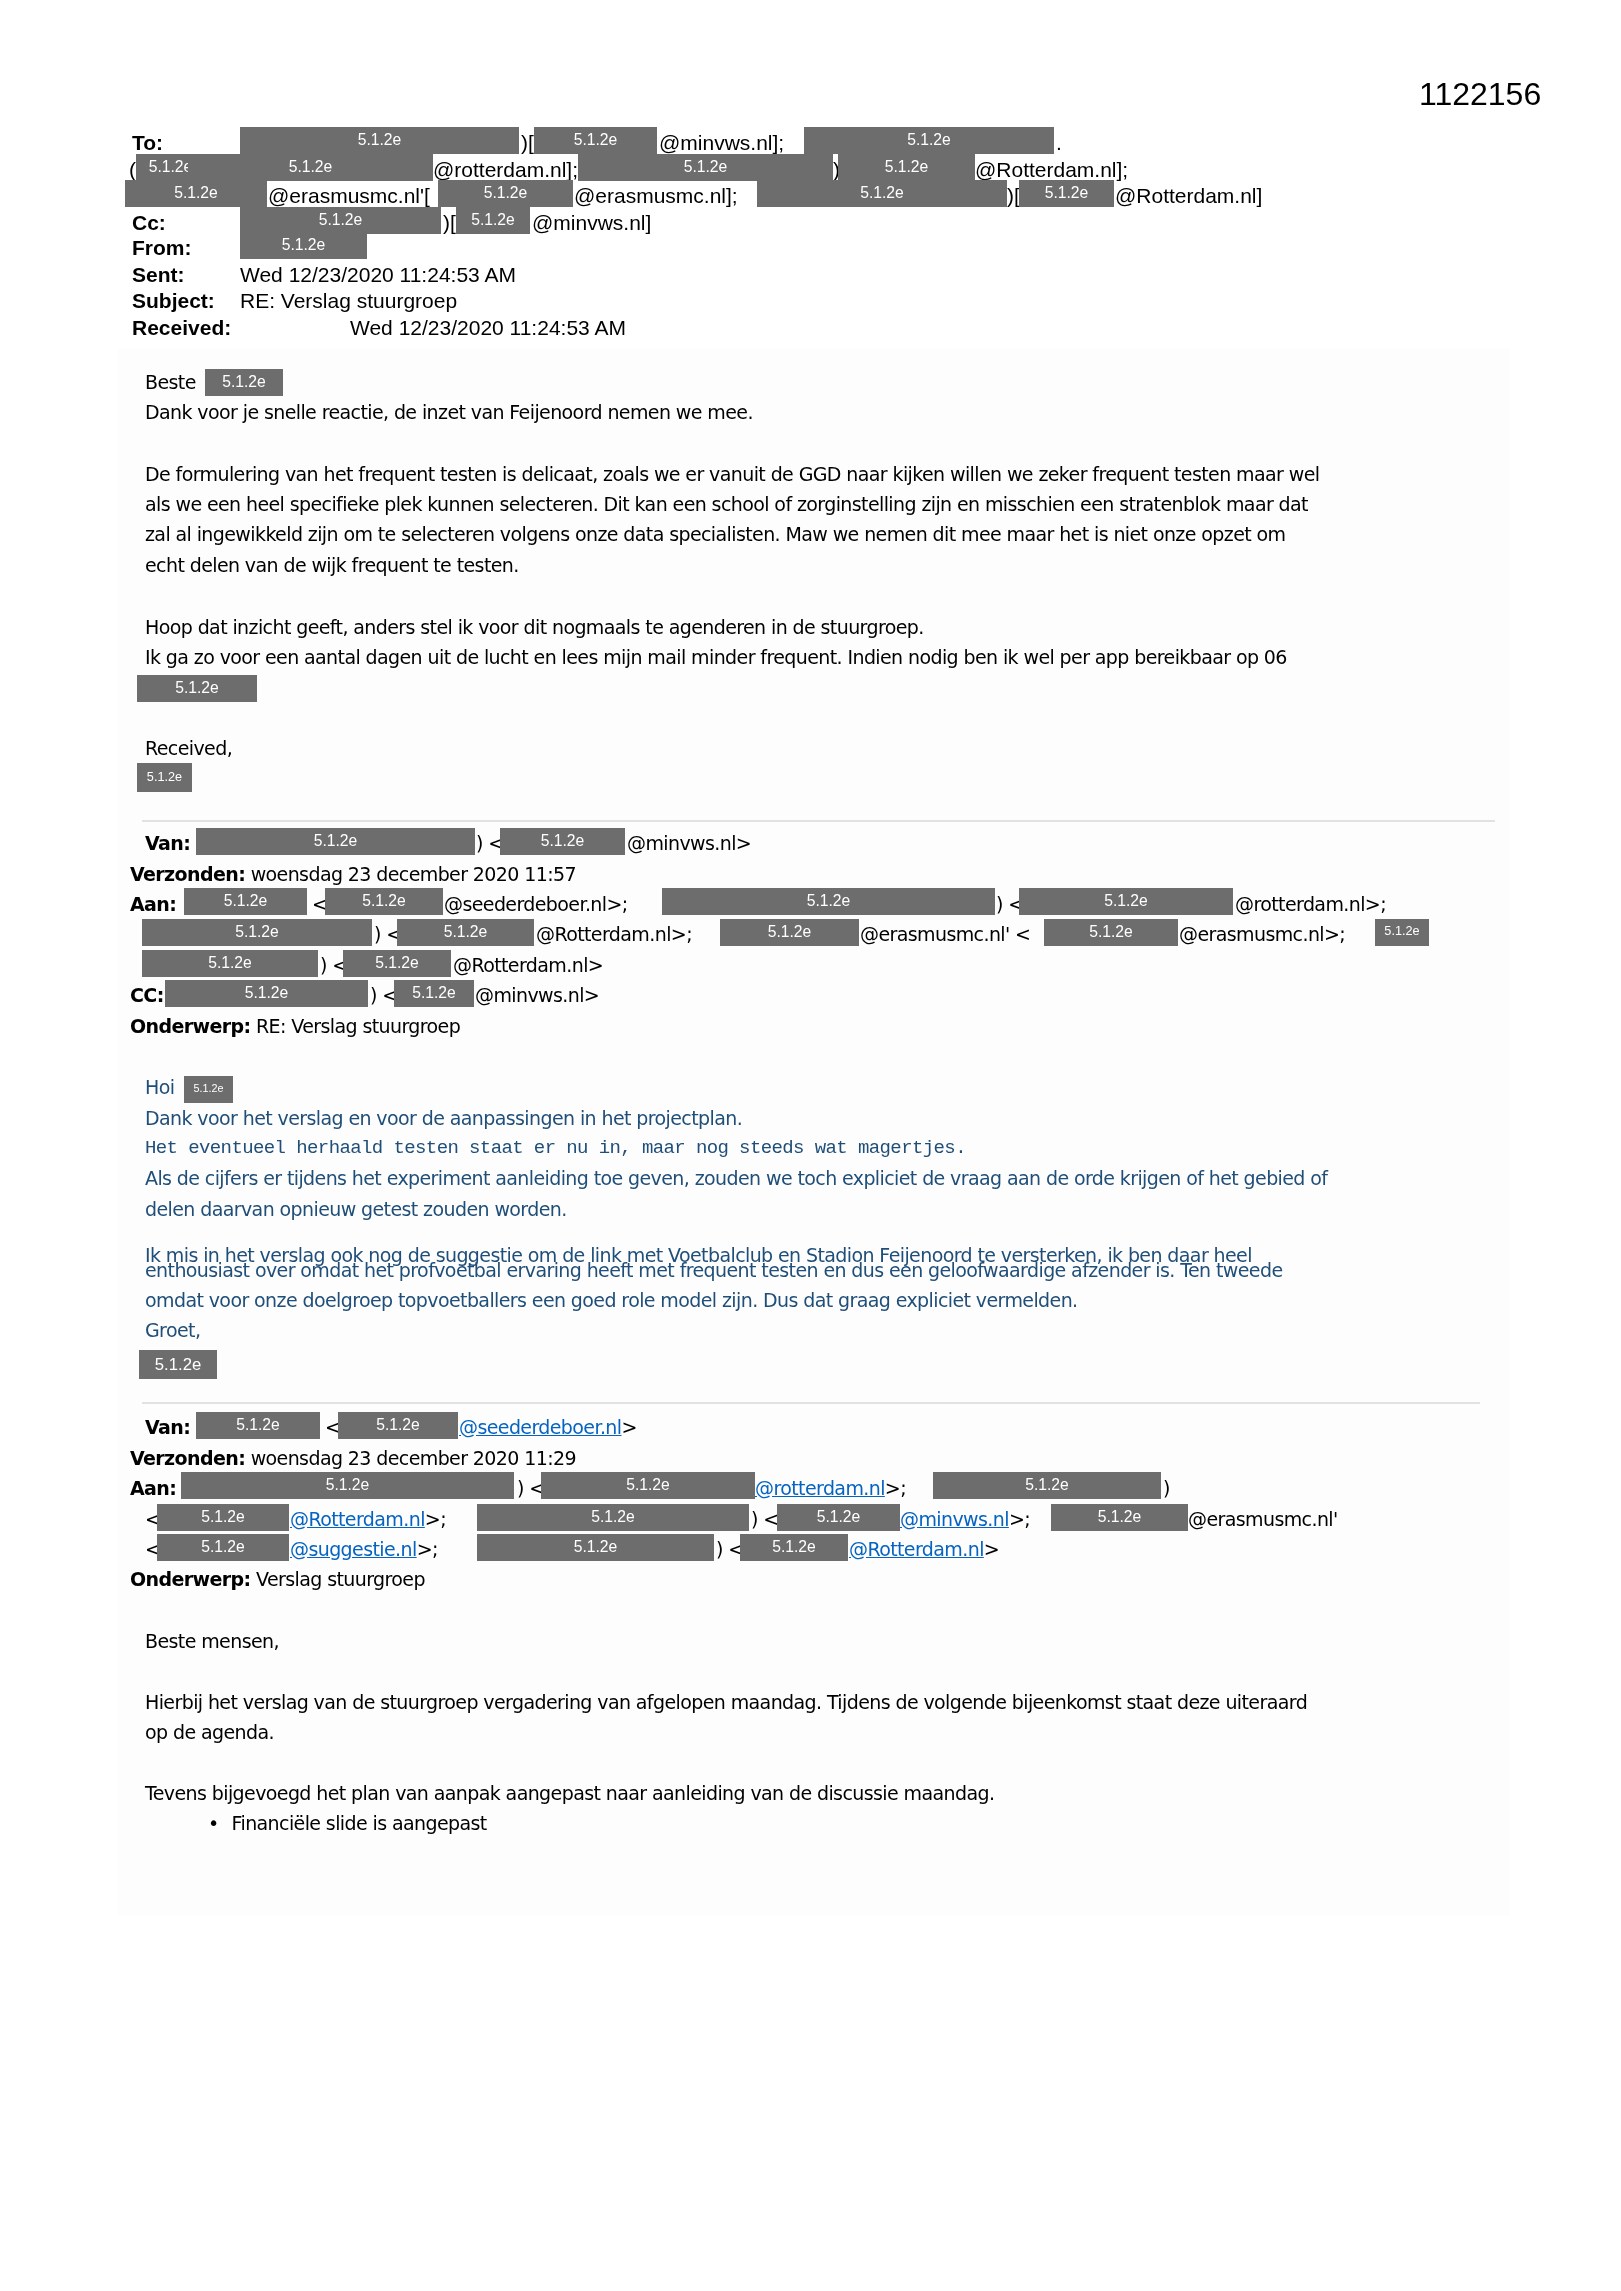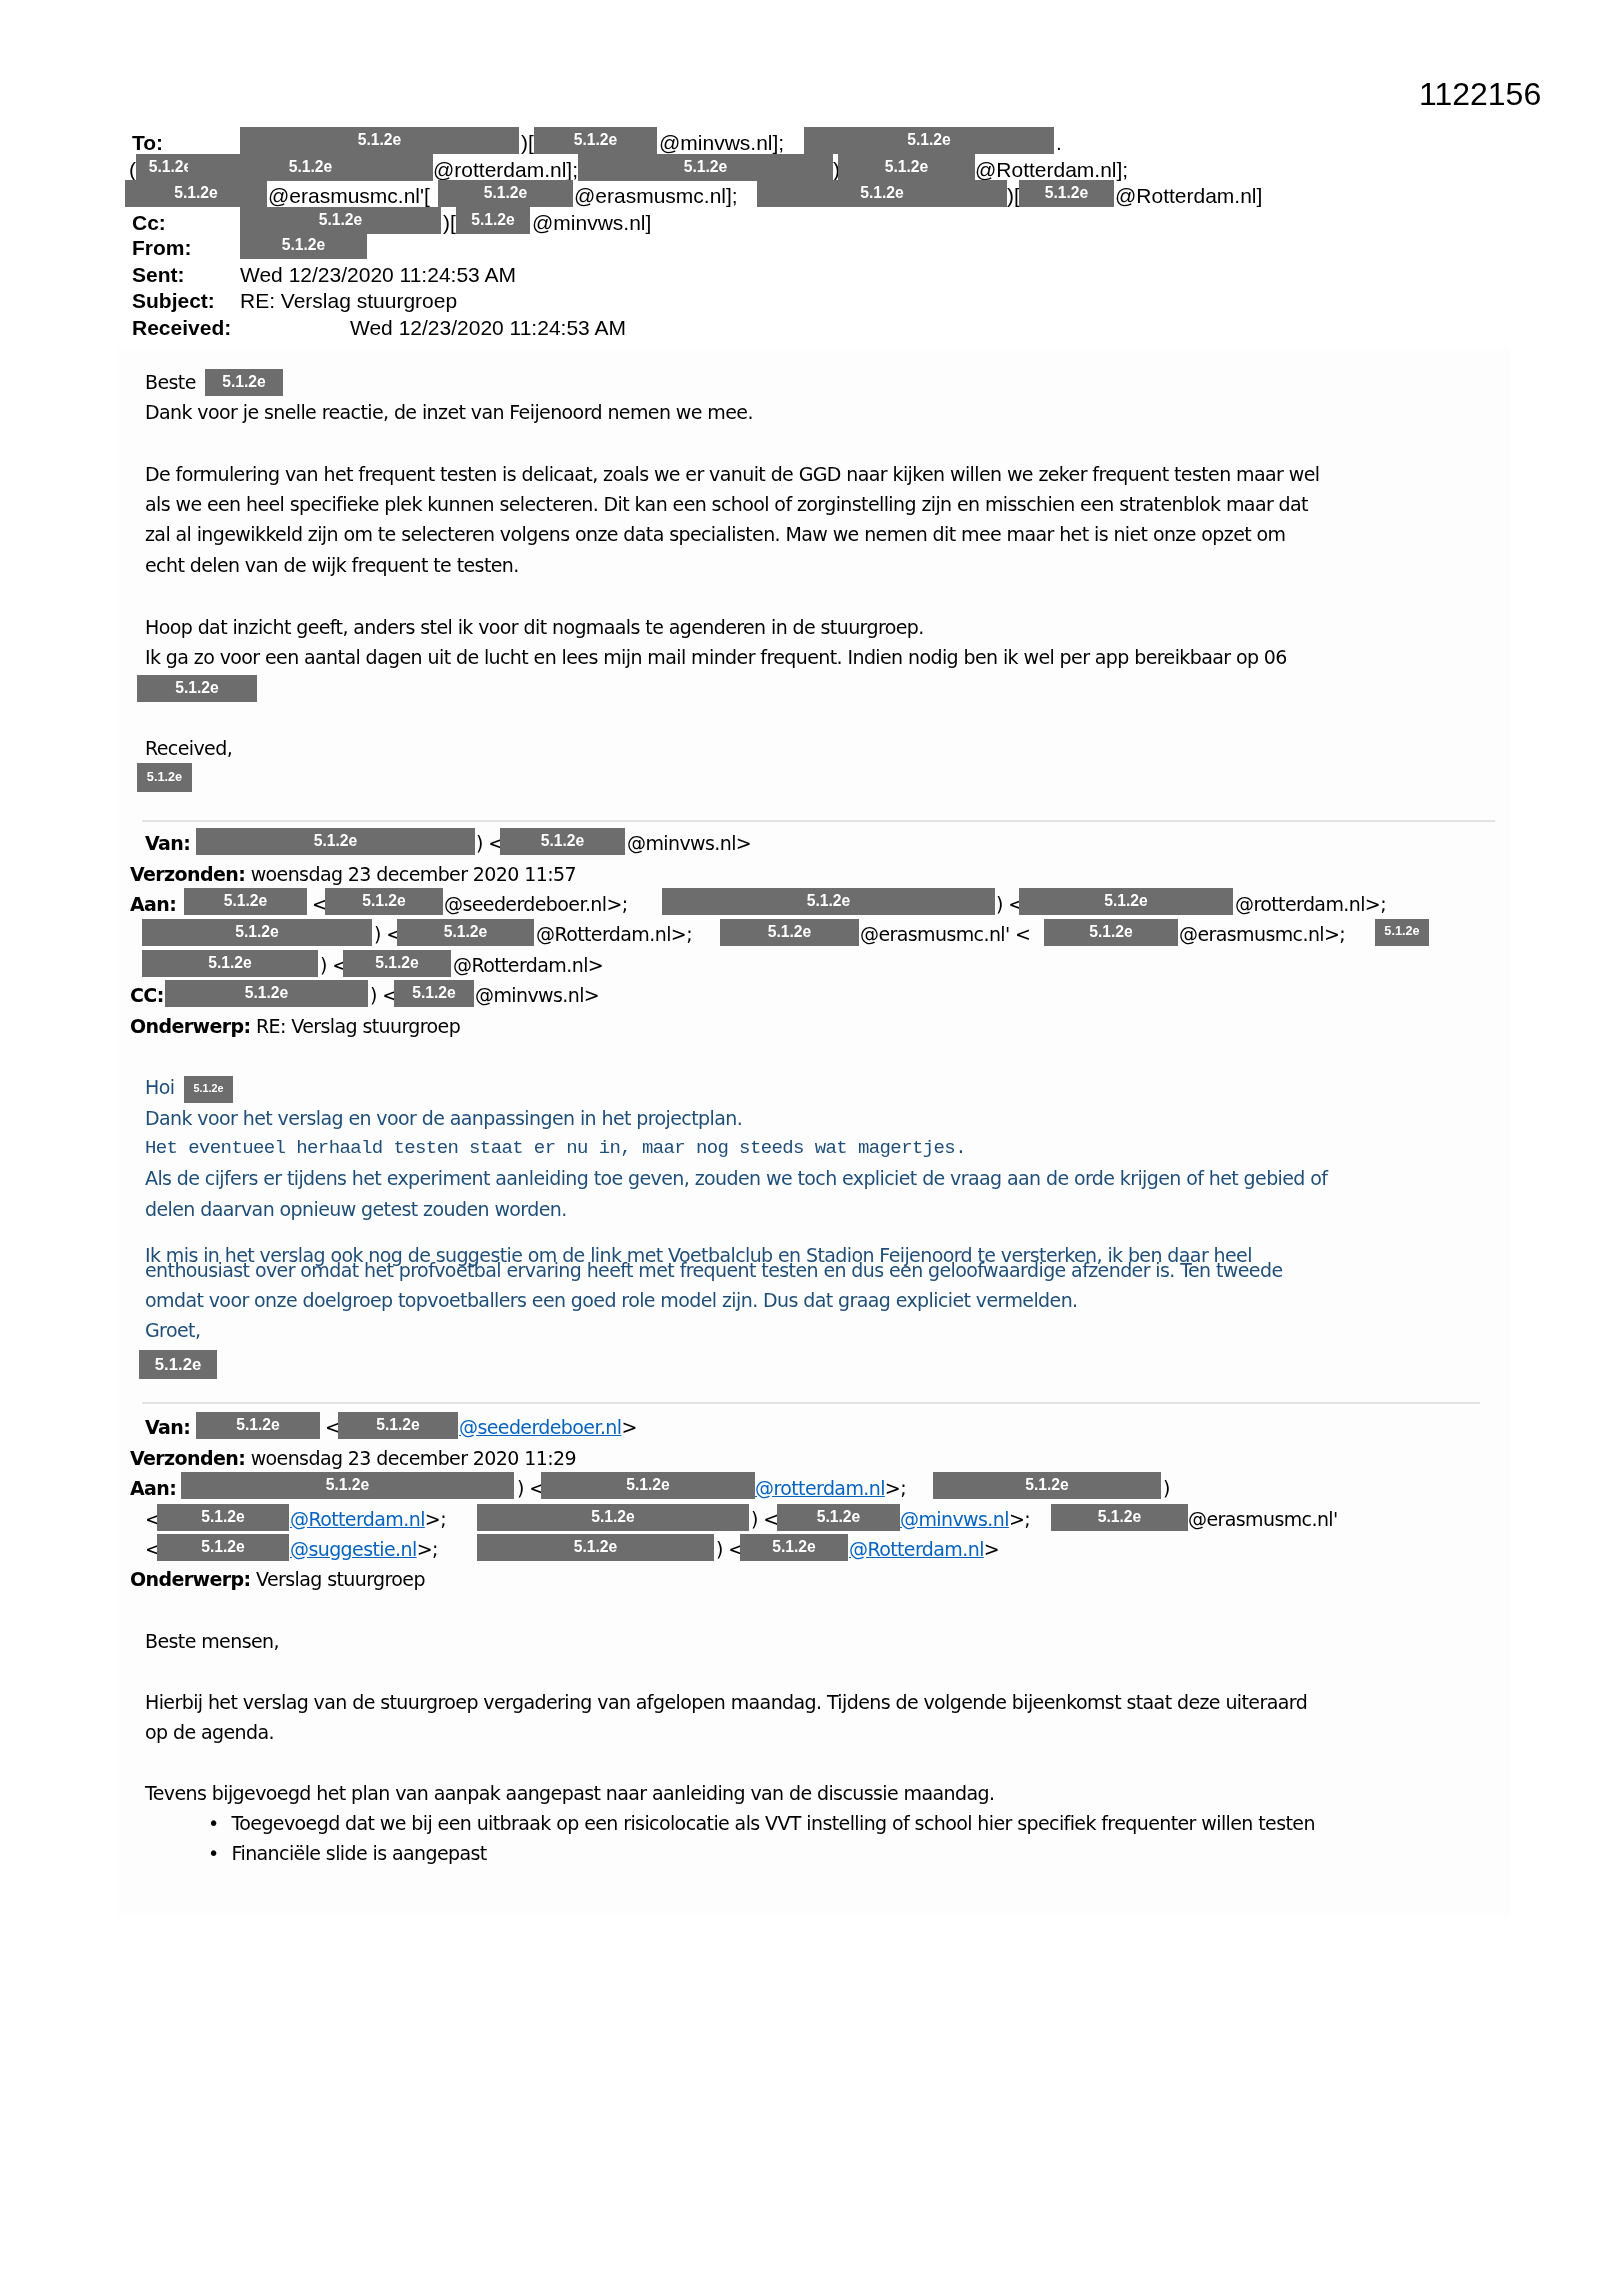--- a/index.html
+++ b/index.html
@@ -6,21 +6,21 @@
   body { width:1621px; height:2292px; background:#ffffff; position:relative; overflow:hidden; color:#000; }
   .abs { position:absolute; white-space:nowrap; }
   .doc-id { font-family:"Liberation Sans", sans-serif; font-size:32px; left:1419px; top:76px; }
   .hdr { font-family:"Liberation Sans", sans-serif; font-size:21px; line-height:25.5px; }
   .hdr b { font-weight:bold; }
   .panel { position:absolute; left:118px; top:348px; width:1392px; height:1568px; background:#fdfdfd; }
   .body { font-family:"DejaVu Sans", sans-serif; font-size:19px; letter-spacing:-0.6px; line-height:30px; }
   .meta { font-family:"DejaVu Sans", sans-serif; font-size:19px; letter-spacing:-0.6px; line-height:30px; }
   .meta b { font-weight:bold; }
   .blue { color:#1f4e79; }
-  .red { position:absolute; background:#6d6d6d; color:#ffffff; font-family:"Liberation Sans", sans-serif; font-size:15.7px; text-align:center; line-height:25.5px; height:26.5px;font-weight:bold; }
+  .red { position:absolute; background:#6d6d6d; color:#ffffff; font-family:"Liberation Sans", sans-serif; font-size:15.7px; text-align:center; line-height:25.5px; height:26.5px; }
   .red.sm { font-size:12.7px; }
   .link { color:#0563c1; text-decoration:underline; }
   .sep { position:absolute; height:2px; background:#e2e2e2; }
   ul.bul { margin:0; padding:0; list-style:none; }
   ul.bul li { position:relative; padding-left:23.5px; }
   ul.bul li:before { content:"\2022"; position:absolute; left:0; }
 </style>
 </head>
 <body>
 
@@ -189,17 +189,16 @@
   <div class="red" style="left:740px;top:1534px;width:108px;">5.1.2e</div>
   <div class="abs meta" style="left:849px;top:1534px;"><span class="link">@Rotterdam.nl</span><span>&gt;</span></div>
 
   <div class="abs meta" style="left:130px;top:1564px;"><b>Onderwerp:</b> <span>Verslag stuurgroep</span></div>
 
   <div class="abs body" style="left:145px;top:1626px;">Beste mensen,</div>
   <div class="abs body" style="left:145px;top:1687px;">Hierbij het verslag van de stuurgroep vergadering van afgelopen maandag. Tijdens de volgende bijeenkomst staat deze uiteraard</div>
   <div class="abs body" style="left:145px;top:1717px;">op de agenda.</div>
   <div class="abs body" style="left:145px;top:1778px;">Tevens bijgevoegd het plan van aanpak aangepast naar aanleiding van de discussie maandag.</div>
   <ul class="abs body bul" style="left:208px;top:1808px;">
-    <li>Toegevoegd dat we bij een uitbraak op een risicolocatie als VVT instelling of school hier specifiek frequenter willen testen</li>
     <li>Financiële slide is aangepast</li>
   </ul>
 </div>
 
 
 </body></html>

